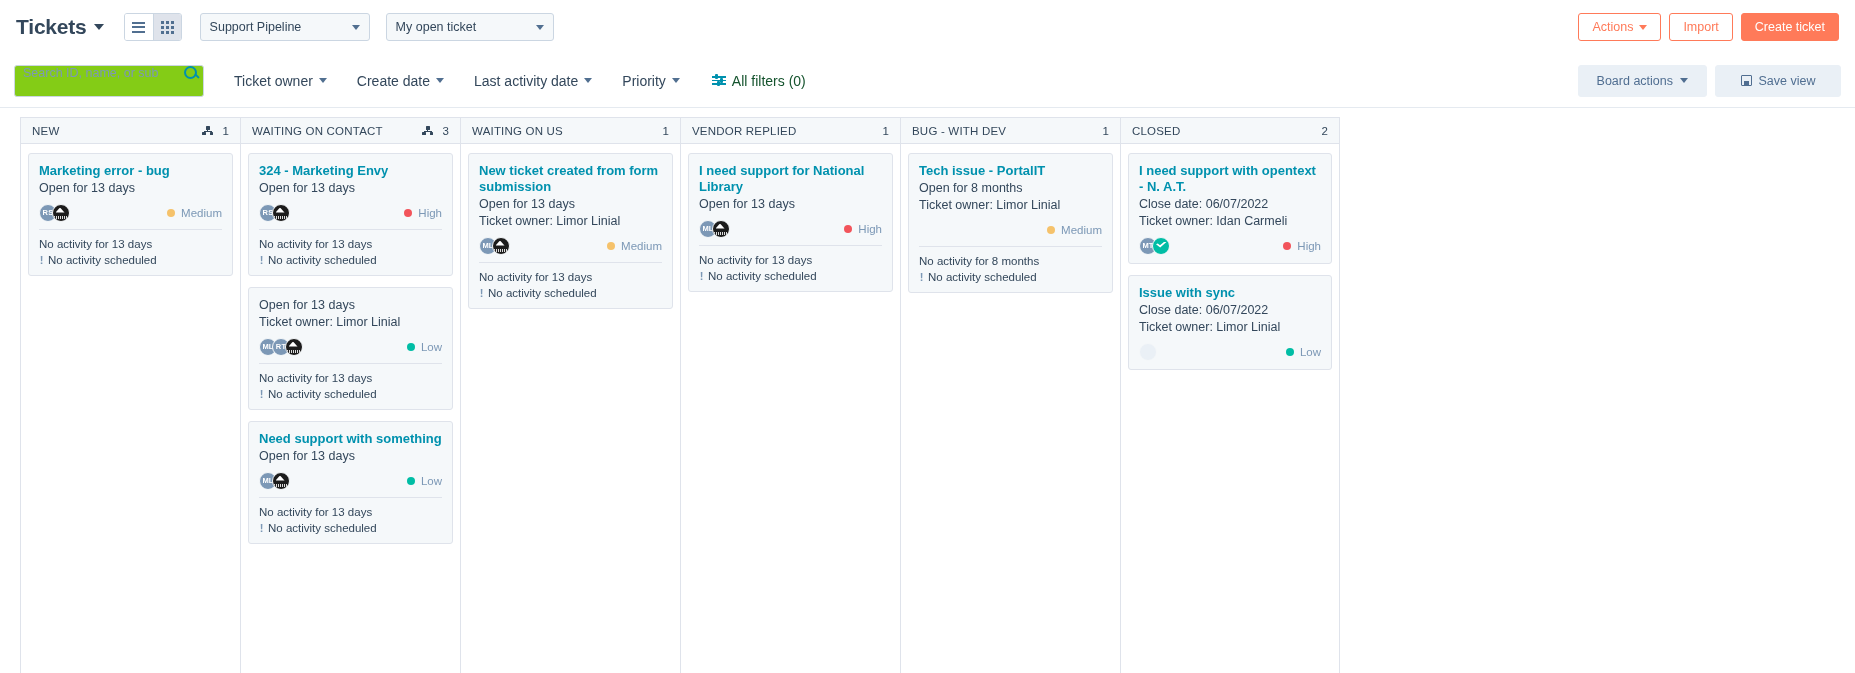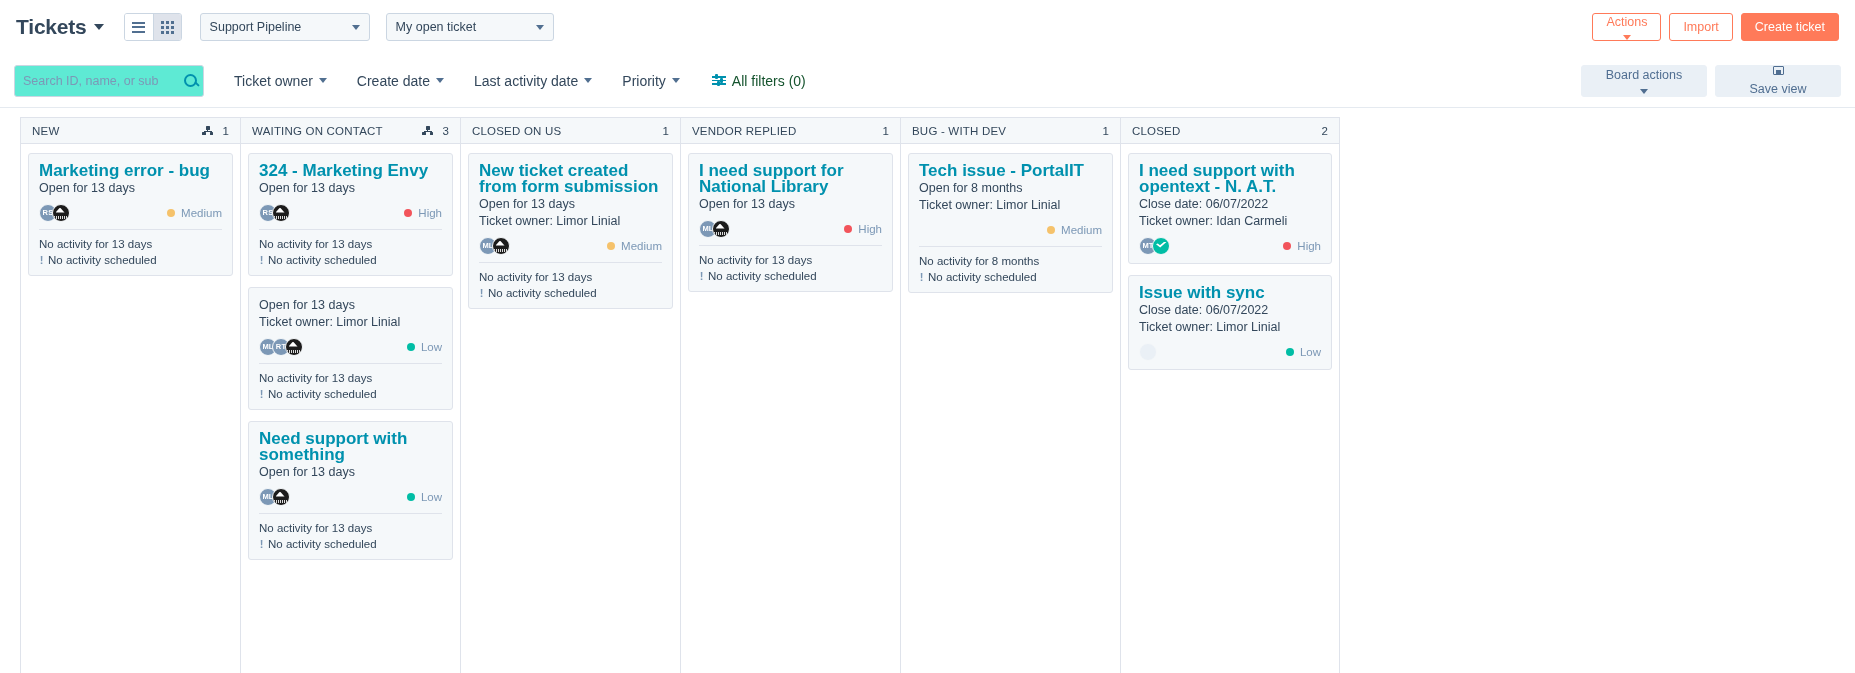--- a/index.html
+++ b/index.html
@@ -89,21 +89,20 @@
   .btn {
     height: 28px;
     border-radius: 3px;
     font-size: 12.5px;
     display: flex;
     align-items: center;
     justify-content: center;
     padding: 0 13px;
     cursor: pointer;
     white-space: nowrap;
-    flex-direction: column;
   }
   .btn-ghost {
     border: 1px solid #ff7a59;
     color: #ff7a59;
     background: #fff;
     gap: 6px;
   }
   .btn-ghost .caret {
     border-top-color: #ff7a59;
     border-left-width: 4px; border-right-width: 4px; border-top-width: 5px;
@@ -124,23 +123,23 @@
     border-bottom: 1px solid #e5eaf0;
     position: relative;
     background: #fff;
   }
   .search-wrap {
     width: 190px;
     height: 32px;
     border: 1px solid #cbd6e2;
     border-radius: 3px;
     display: flex;
-    align-items: center;
+    align-items: flex-start;
     padding: 0 8px;
-    background: #5eead4;
+    background: #84cc16;
   }
   .search-wrap input {
     border: none;
     outline: none;
     flex: 1;
     font-size: 12.5px;
     color: #33475b;
     font-family: "Liberation Sans", sans-serif;
     background: transparent;
   }
@@ -271,21 +270,21 @@
   
   .card {
     background: #f5f8fa;
     border: 1px solid #dfe3eb;
     border-radius: 3px;
     padding: 9px 10px 7px 10px;
     margin-bottom: 11px;
     cursor: pointer;
   }
   .card-title {
-    font-size: 17px;
+    font-size: 13px;
     color: #0091ae;
     font-weight: 700;
     line-height: 16px;
     margin-bottom: 1px;
   }
   .card-sub {
     font-size: 12.5px;
     color: #33475b;
     line-height: 17px;
     font-weight: 400;
@@ -589,21 +588,21 @@
             <div class="foot-line">
               <span class="bang">!</span>
               <span>No activity scheduled</span>
             </div>
           </div>
         </div>
       </div>
     </div>
     <div class="column">
       <div class="col-head">
-        <span class="col-name">CLOSED ON US</span>
+        <span class="col-name">WAITING ON US</span>
         <span class="col-count">1</span>
       </div>
       <div class="col-body">
         <div class="card">
           <div class="card-title">New ticket created from form submission</div>
           <div class="card-sub">Open for 13 days</div>
           <div class="card-sub">Ticket owner: Limor Linial</div>
           <div class="card-mid">
             <div class="avatars">
               <span class="avatar av-blue">ML</span>

